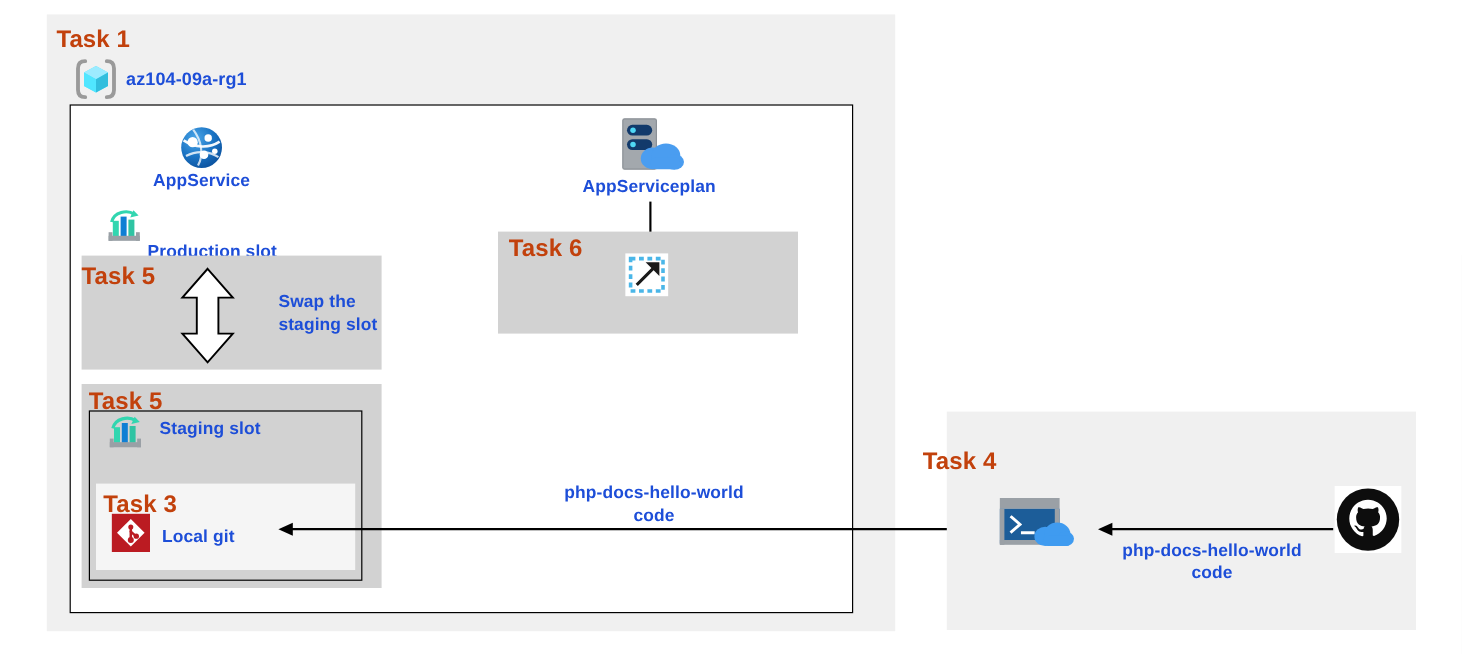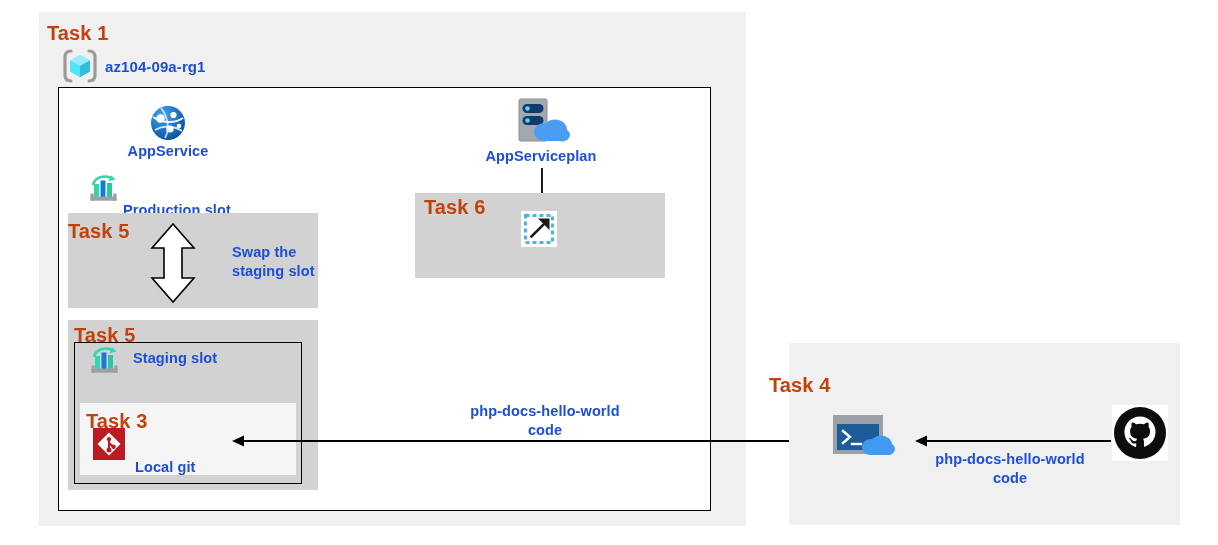--- a/index.html
+++ b/index.html
@@ -149,21 +149,21 @@
       </g>
       <g stroke="#bb1b22" stroke-width="2.1" fill="none" stroke-linecap="round">
         <path d="M16 10.5 L16 22"></path>
         <path d="M16 15 L20 18.6"></path>
       </g>
       <circle cx="16" cy="22" r="2.5" fill="#bb1b22"></circle>
       <circle cx="20.6" cy="18.8" r="2.2" fill="#bb1b22"></circle>
       <circle cx="16" cy="11.2" r="2.1" fill="#bb1b22"></circle>
     </svg>
   </div>
-  <div class="node-label" style="left:135px;top:440px;margin-top:19px;">Local git</div>
+  <div class="node-label" style="left:135px;top:440px;">Local git</div>
 
   <div class="icon" style="left:510px;top:97px;width:62px;height:48px;">
     <svg width="62" height="48" viewBox="0 0 62 48">
 
       <rect x="9" y="2" width="28" height="42" rx="1.5" fill="#a3a8ad"></rect>
       <rect x="9" y="2" width="28" height="42" rx="1.5" fill="none" stroke="#8b9096" stroke-width="1"></rect>
 
       <rect x="12.5" y="7" width="21" height="9" rx="4.5" fill="#123a6b"></rect>
       <rect x="12.5" y="19" width="21" height="9" rx="4.5" fill="#123a6b"></rect>
       <circle cx="17.5" cy="11.5" r="2.3" fill="#4fd8f5"></circle>

